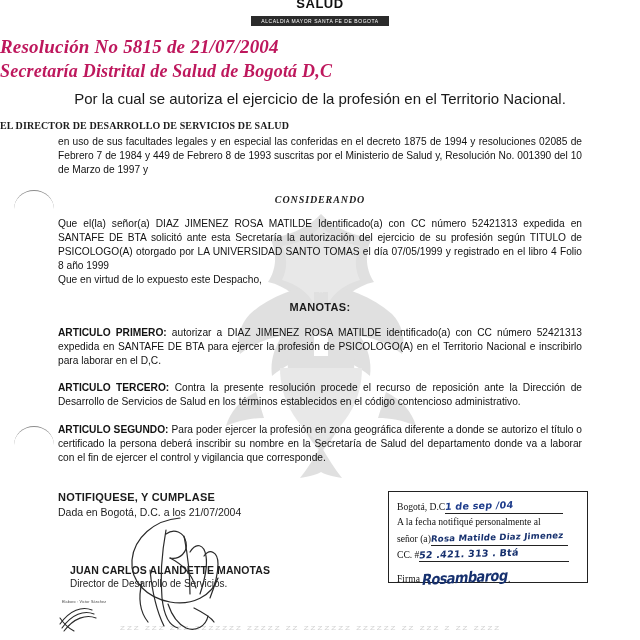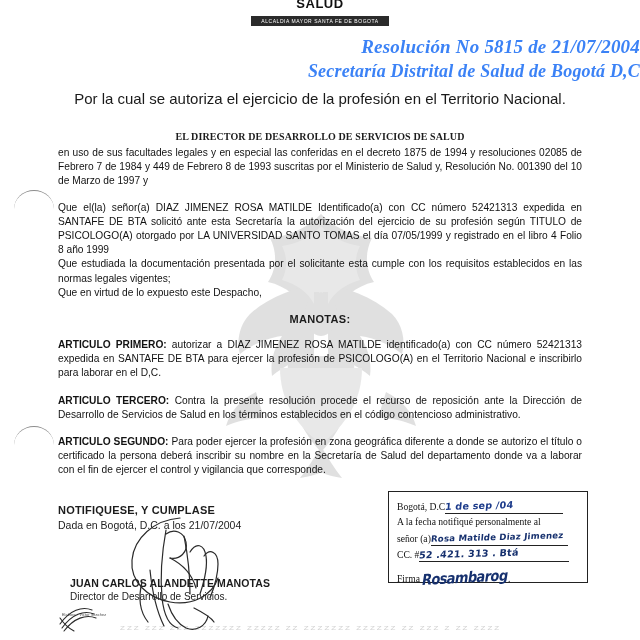--- a/index.html
+++ b/index.html
@@ -76,46 +76,45 @@
     padding: 2px 10px 2px 10px;
     margin-top: 2px;
     white-space: nowrap;
     font-family: "Liberation Sans", sans-serif;
   }
 
   .res-title, .res-sub {
     font-family: "Liberation Serif", serif;
     font-weight: bold;
     font-style: italic;
-    text-align: right;
-    color: #3b82f6;
+    text-align: left;
+    color: #be185d;
   }
   .res-title {
     font-size: 19px;
     margin-top: 9px;
     letter-spacing: 0.2px;
   }
   .res-sub {
     font-size: 18px;
     margin-top: 3px;
     letter-spacing: 0.2px;
   }
   .res-legend {
     text-align: center;
     font-size: 15px;
     margin-top: 8px;
     color: #1a1a1a;
   }
 
   .dir-heading {
-    text-align: center;
     font-weight: bold;
     font-size: 10px;
     font-family: "Liberation Serif", serif;
-    margin-top: 24px;
+    margin-top: 13px;
     letter-spacing: 0.1px;
   }
 
   .body-block {
     margin: 0 58px 0 58px;
     font-size: 10.2px;
     line-height: 14.2px;
     text-align: justify;
     color: #121212;
   }
@@ -286,23 +285,23 @@
     </div>
 
     <div class="res-title">Resolución No  5815   de 21/07/2004</div>
     <div class="res-sub">Secretaría Distrital de Salud de  Bogotá D,C</div>
     <div class="res-legend">Por la cual se autoriza el  ejercicio de la profesión en el Territorio Nacional.</div>
 
     <div class="dir-heading">EL DIRECTOR DE DESARROLLO DE SERVICIOS DE SALUD</div>
 
     <div class="body-block" style="margin-top:4px;">en uso de sus facultades legales y en especial las conferidas en el decreto 1875 de 1994 y resoluciones 02085 de Febrero 7 de 1984 y 449 de Febrero 8 de 1993 suscritas por el  Ministerio de Salud y, Resolución No. 001390 del 10 de Marzo de 1997 y</div>
 
+    <div class="considerando">CONSIDERANDO</div>
 
     <div class="body-block" style="margin-top:12px;">Que el(la) señor(a)   DIAZ JIMENEZ ROSA MATILDE Identificado(a) con CC número 52421313 expedida en SANTAFE DE BTA solicitó ante esta Secretaría la autorización del ejercicio de su profesión según TITULO de  PSICOLOGO(A) otorgado por LA UNIVERSIDAD SANTO TOMAS el día 07/05/1999 y registrado en el libro 4 Folio 8 año  1999</div>
-    <div class="body-block">Que estudiada la documentación presentada por el solicitante esta cumple con los requisitos establecidos en las normas legales vigentes;</div>
     <div class="body-block" style="">Que en virtud de lo expuesto este Despacho,</div>
 
     <div class="resuelve">MANOTAS:</div>
 
     <div class="body-block art">
       <b>ARTICULO PRIMERO:</b><span>   autorizar a DIAZ JIMENEZ ROSA MATILDE identificado(a) con CC número 52421313 expedida en SANTAFE DE BTA para ejercer la profesión de PSICOLOGO(A) en el Territorio Nacional e inscribirlo para laborar en el D,C.</span>
     </div>
 
     <div class="body-block art">
       <b>ARTICULO TERCERO:</b><span> Contra la presente resolución procede el recurso de reposición ante la Dirección de Desarrollo de Servicios de Salud en los términos establecidos en el código contencioso administrativo.</span>

